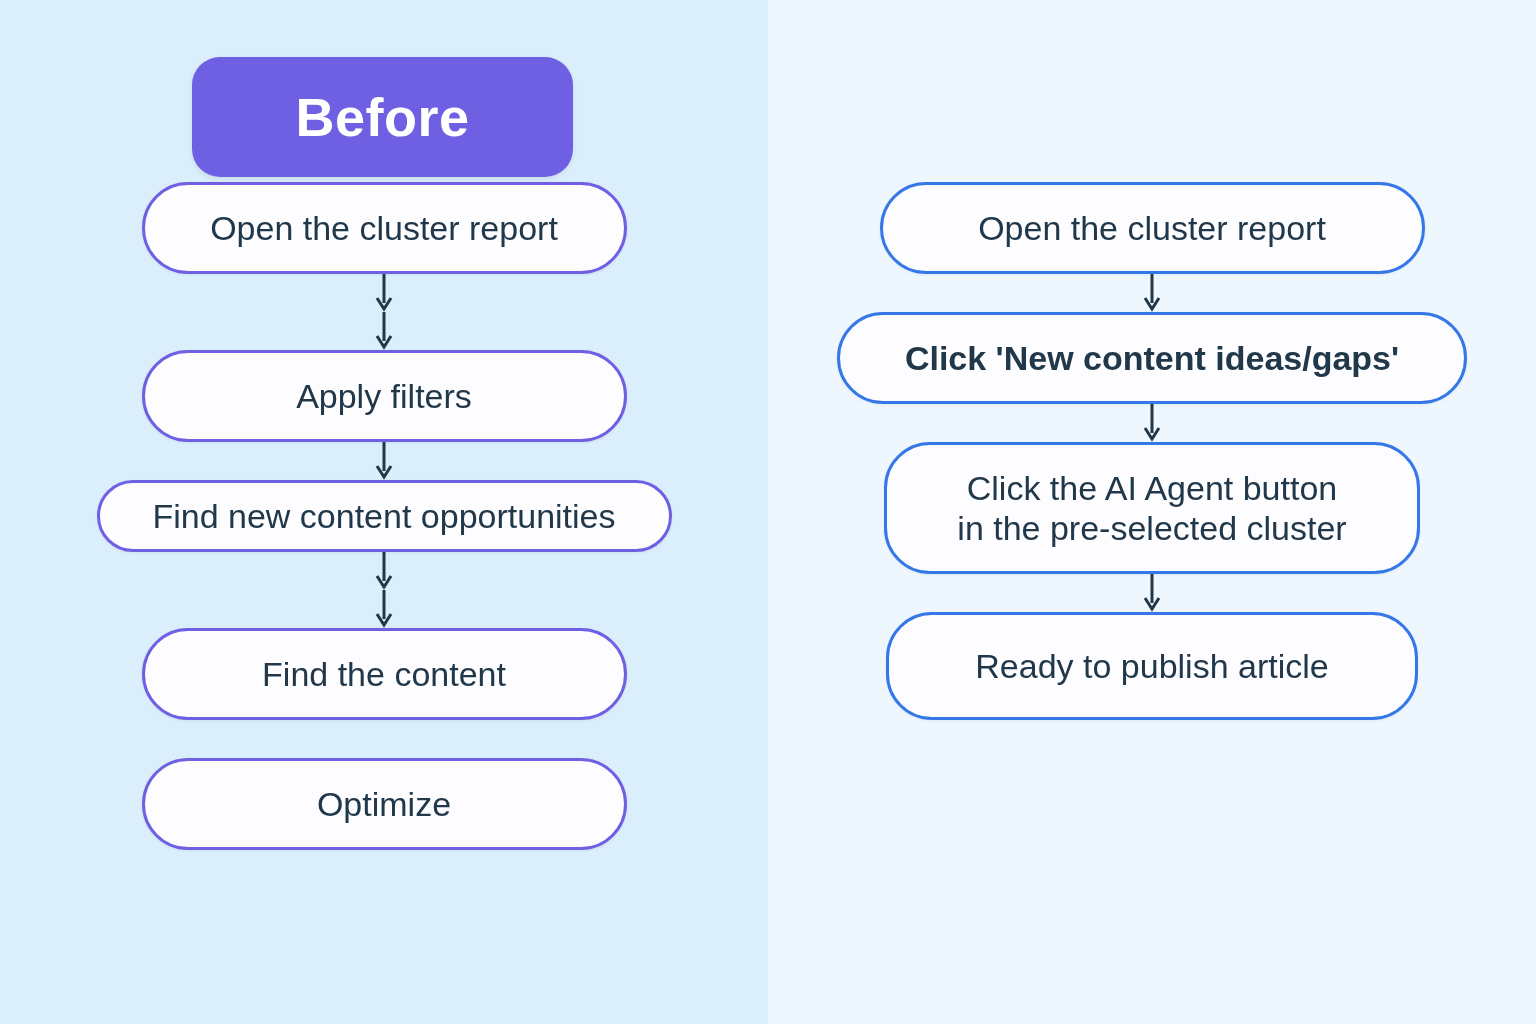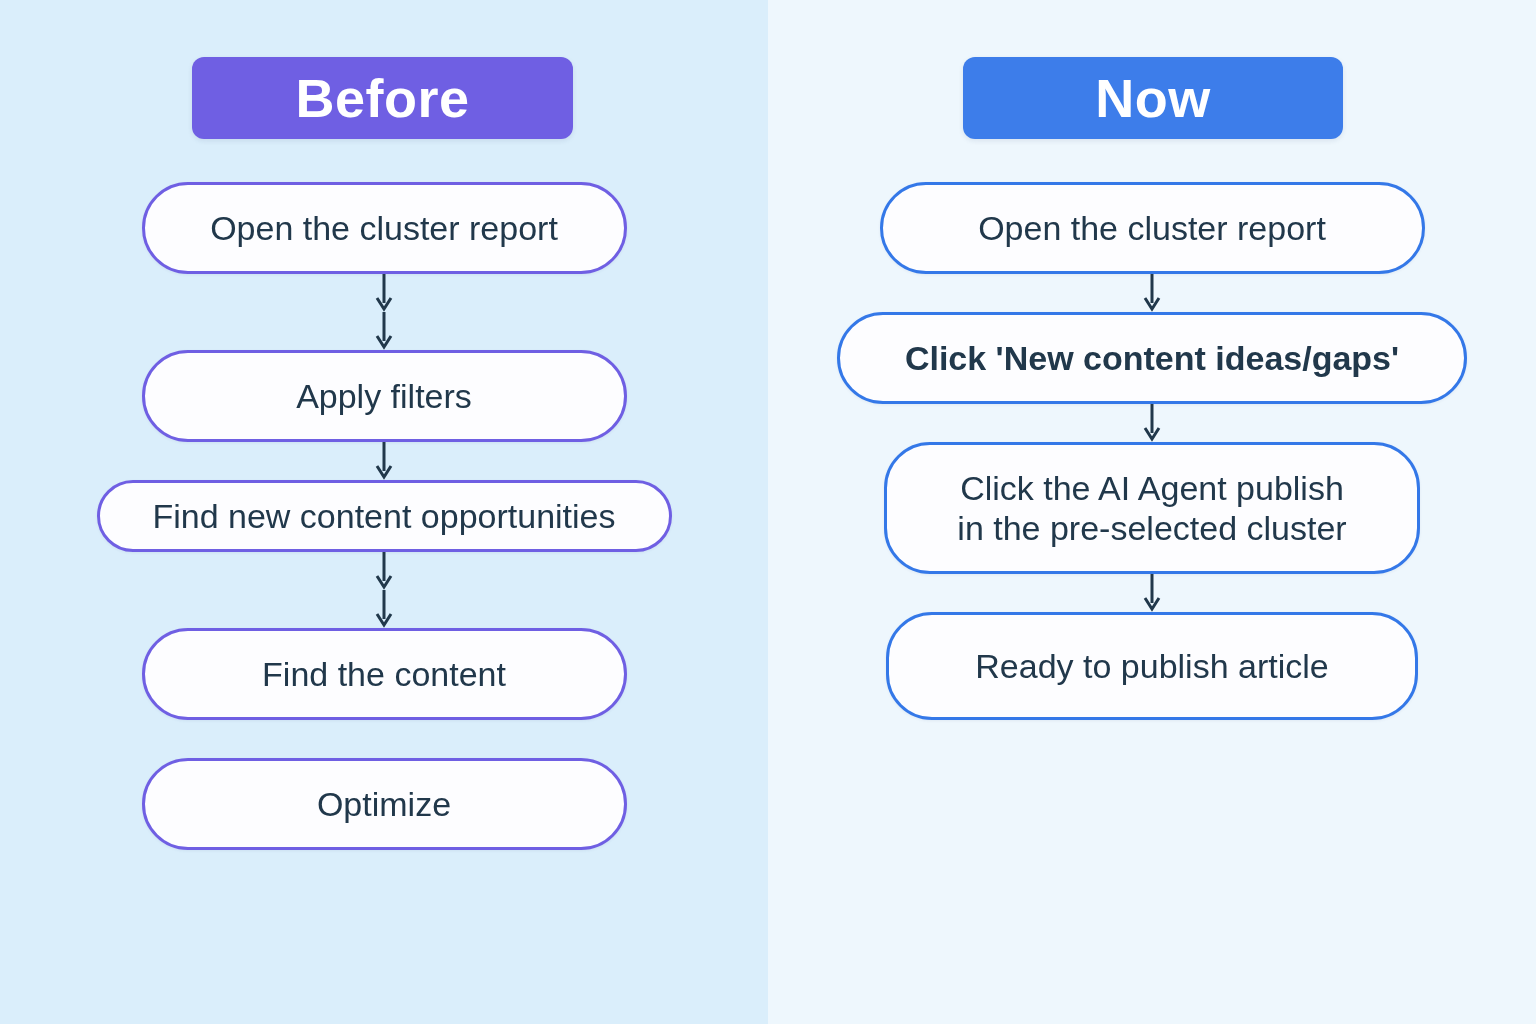--- a/index.html
+++ b/index.html
@@ -31,22 +31,22 @@
   }
 
   .panel--now {
     background: #eef7fd;
   }
 
   
   .header-pill {
     position: absolute;
     top: 57px;
-    height: 82px;
-    border-radius: 12px;
+    height: 120px;
+    border-radius: 28px;
     display: flex;
     align-items: center;
     justify-content: center;
     box-shadow: 0 2px 5px rgba(40, 60, 110, 0.10);
   }
 
   .header-pill__label {
     color: #ffffff;
     font-size: 54px;
     font-weight: bold;
@@ -204,23 +204,20 @@
         <div class="node node--w485">
           <span class="node__label">Optimize</span>
         </div>
       </div>
 
     </div>
   </div>
 
   <div class="panel panel--now">
 
-    <div class="header-pill">
-      <span class="header-pill__label">Now</span>
-    </div>
 
     <div class="flow">
 
       <div class="flow__row">
         <div class="node node--w545" style="width:545px;height:92px;">
           <span class="node__label">Open the cluster report</span>
         </div>
       </div>
       <div class="connector">
         <svg width="20" height="38" viewBox="0 0 20 38" aria-hidden="true">
@@ -236,21 +233,21 @@
       </div>
       <div class="connector">
         <svg width="20" height="38" viewBox="0 0 20 38" aria-hidden="true">
           <line x1="10" y1="0" x2="10" y2="29" stroke="#21384b" stroke-width="3"></line>
           <polyline points="3,24 10,35 17,24" fill="none" stroke="#21384b" stroke-width="3"></polyline>
         </svg>
       </div>
 
       <div class="flow__row">
         <div class="node node--w536">
-          <span class="node__label">Click the AI Agent publish
+          <span class="node__label">Click the AI Agent button
 in the pre-selected cluster</span>
         </div>
       </div>
       <div class="connector">
         <svg width="20" height="38" viewBox="0 0 20 38" aria-hidden="true">
           <line x1="10" y1="0" x2="10" y2="29" stroke="#21384b" stroke-width="3"></line>
           <polyline points="3,24 10,35 17,24" fill="none" stroke="#21384b" stroke-width="3"></polyline>
         </svg>
       </div>
 

